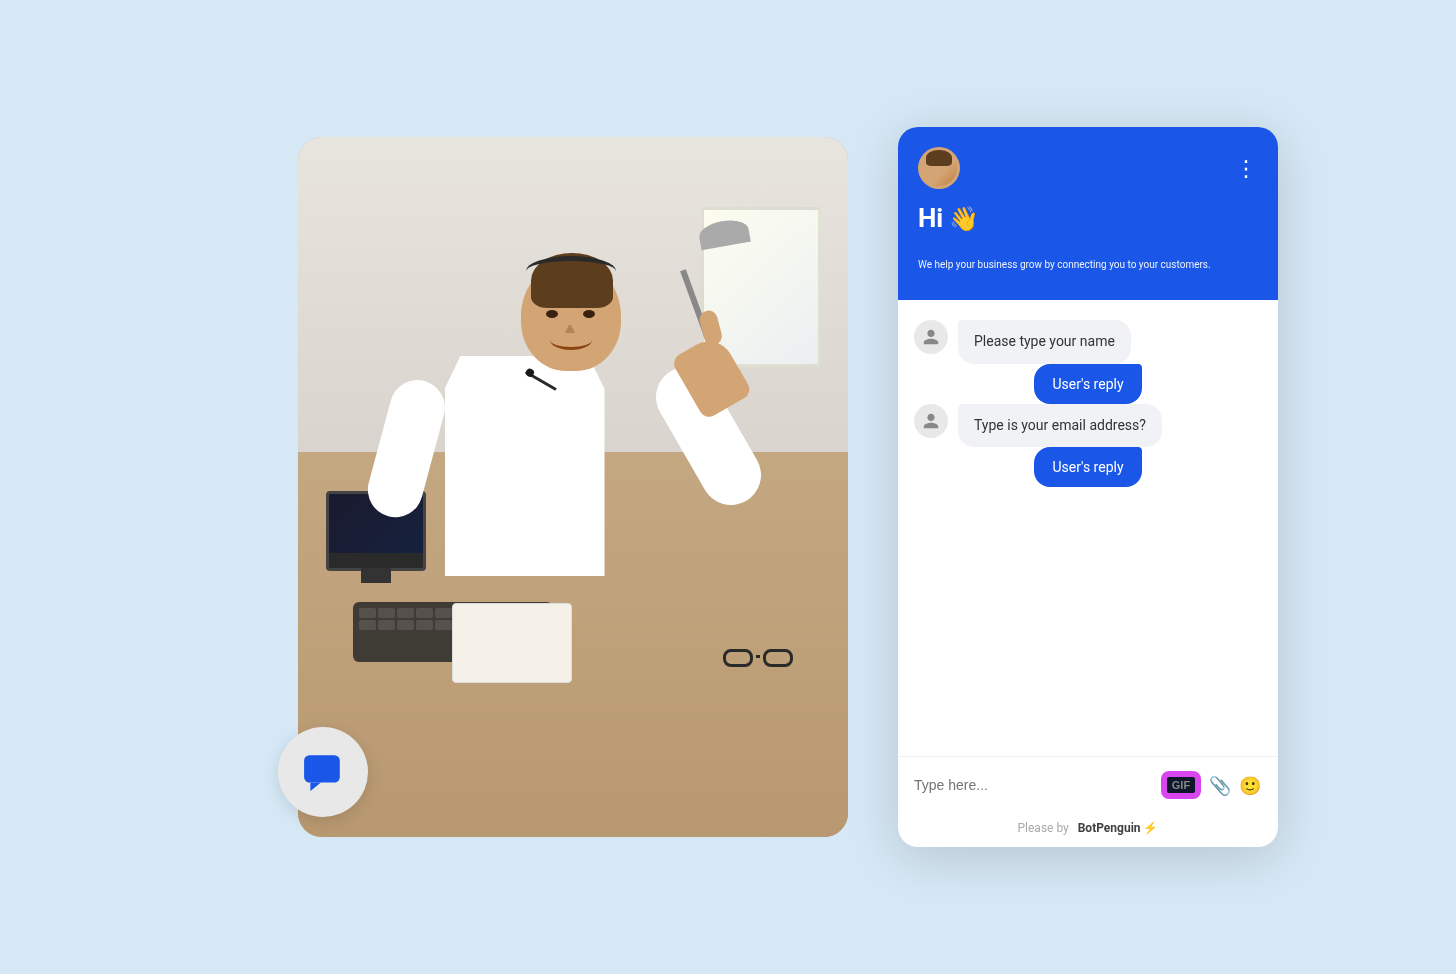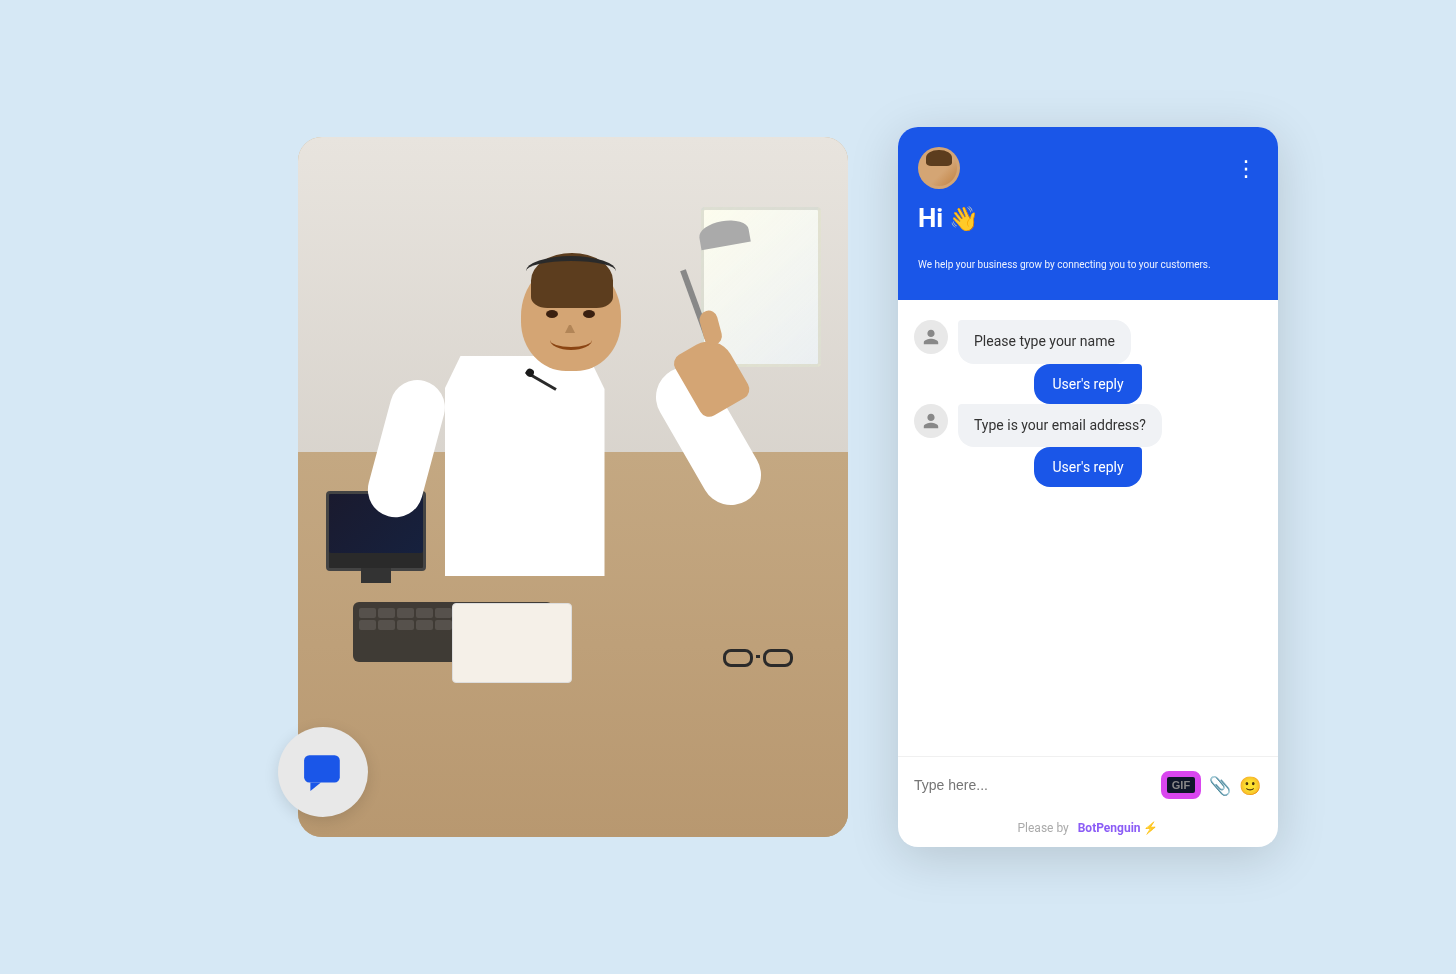--- a/index.html
+++ b/index.html
@@ -590,21 +590,21 @@
     
     .powered-by {
       text-align: center;
       padding: 8px 0 12px 0;
       font-size: 12px;
       color: #aaa;
       flex-shrink: 0;
     }
 
     .powered-by strong {
-      color: #8b5cf6;
+      color: #404040;
       font-weight: 700;
     }
 
     .lightning {
       color: #f5a623;
     }
   </style>
 </head>
 <body>
 

